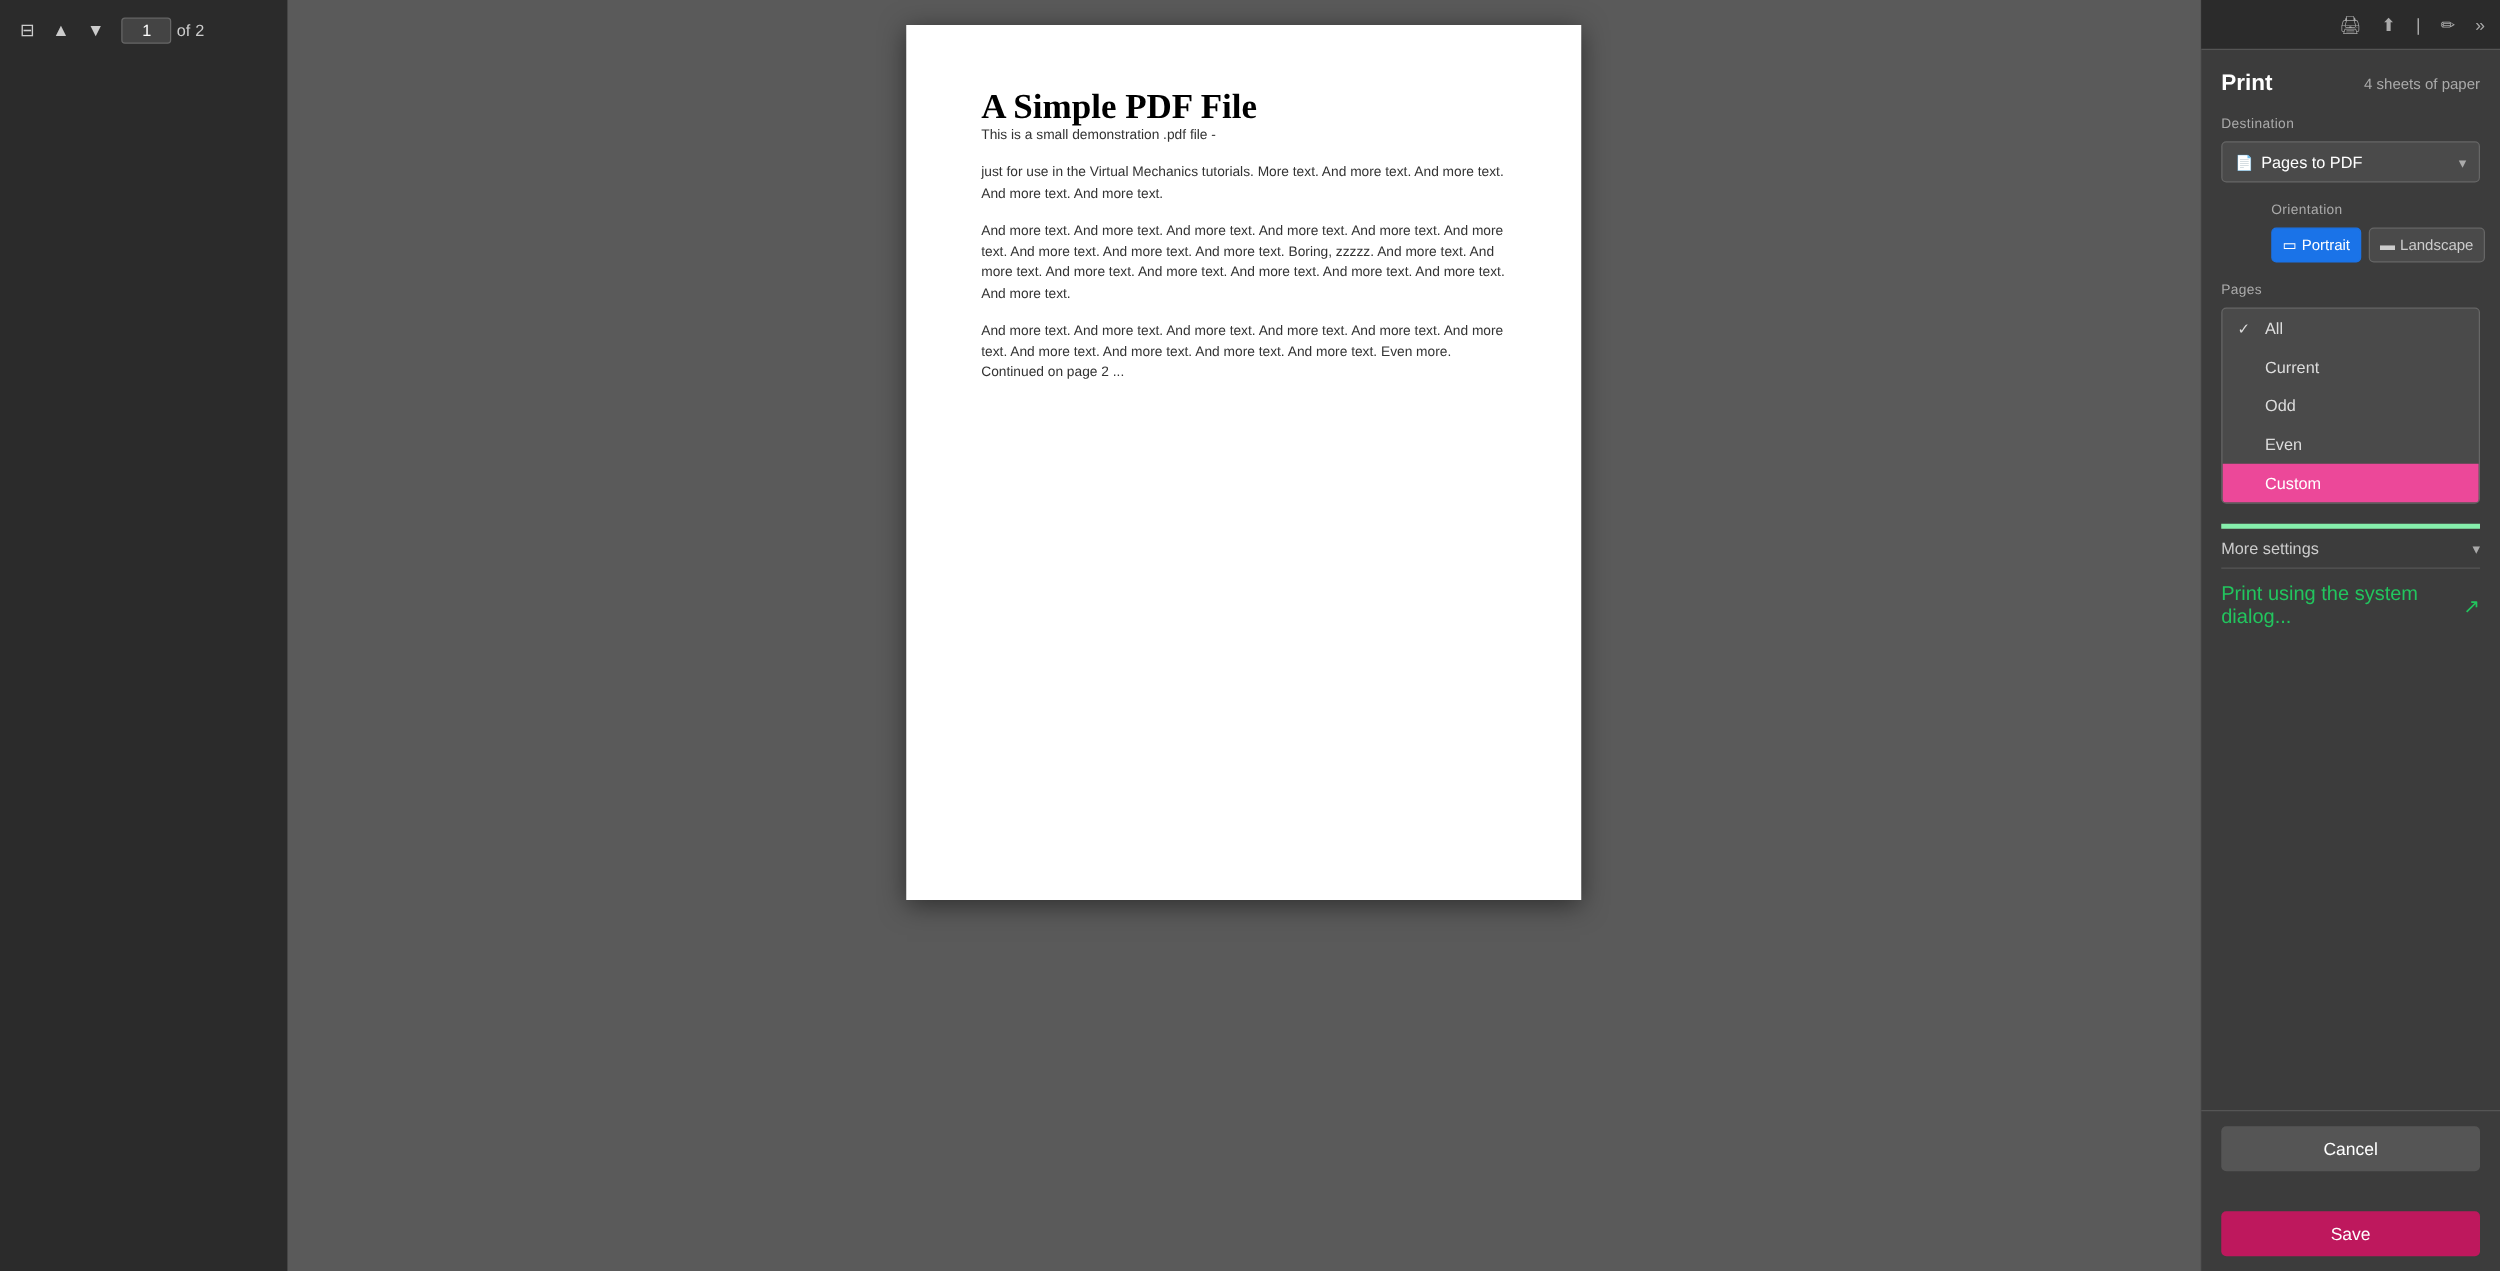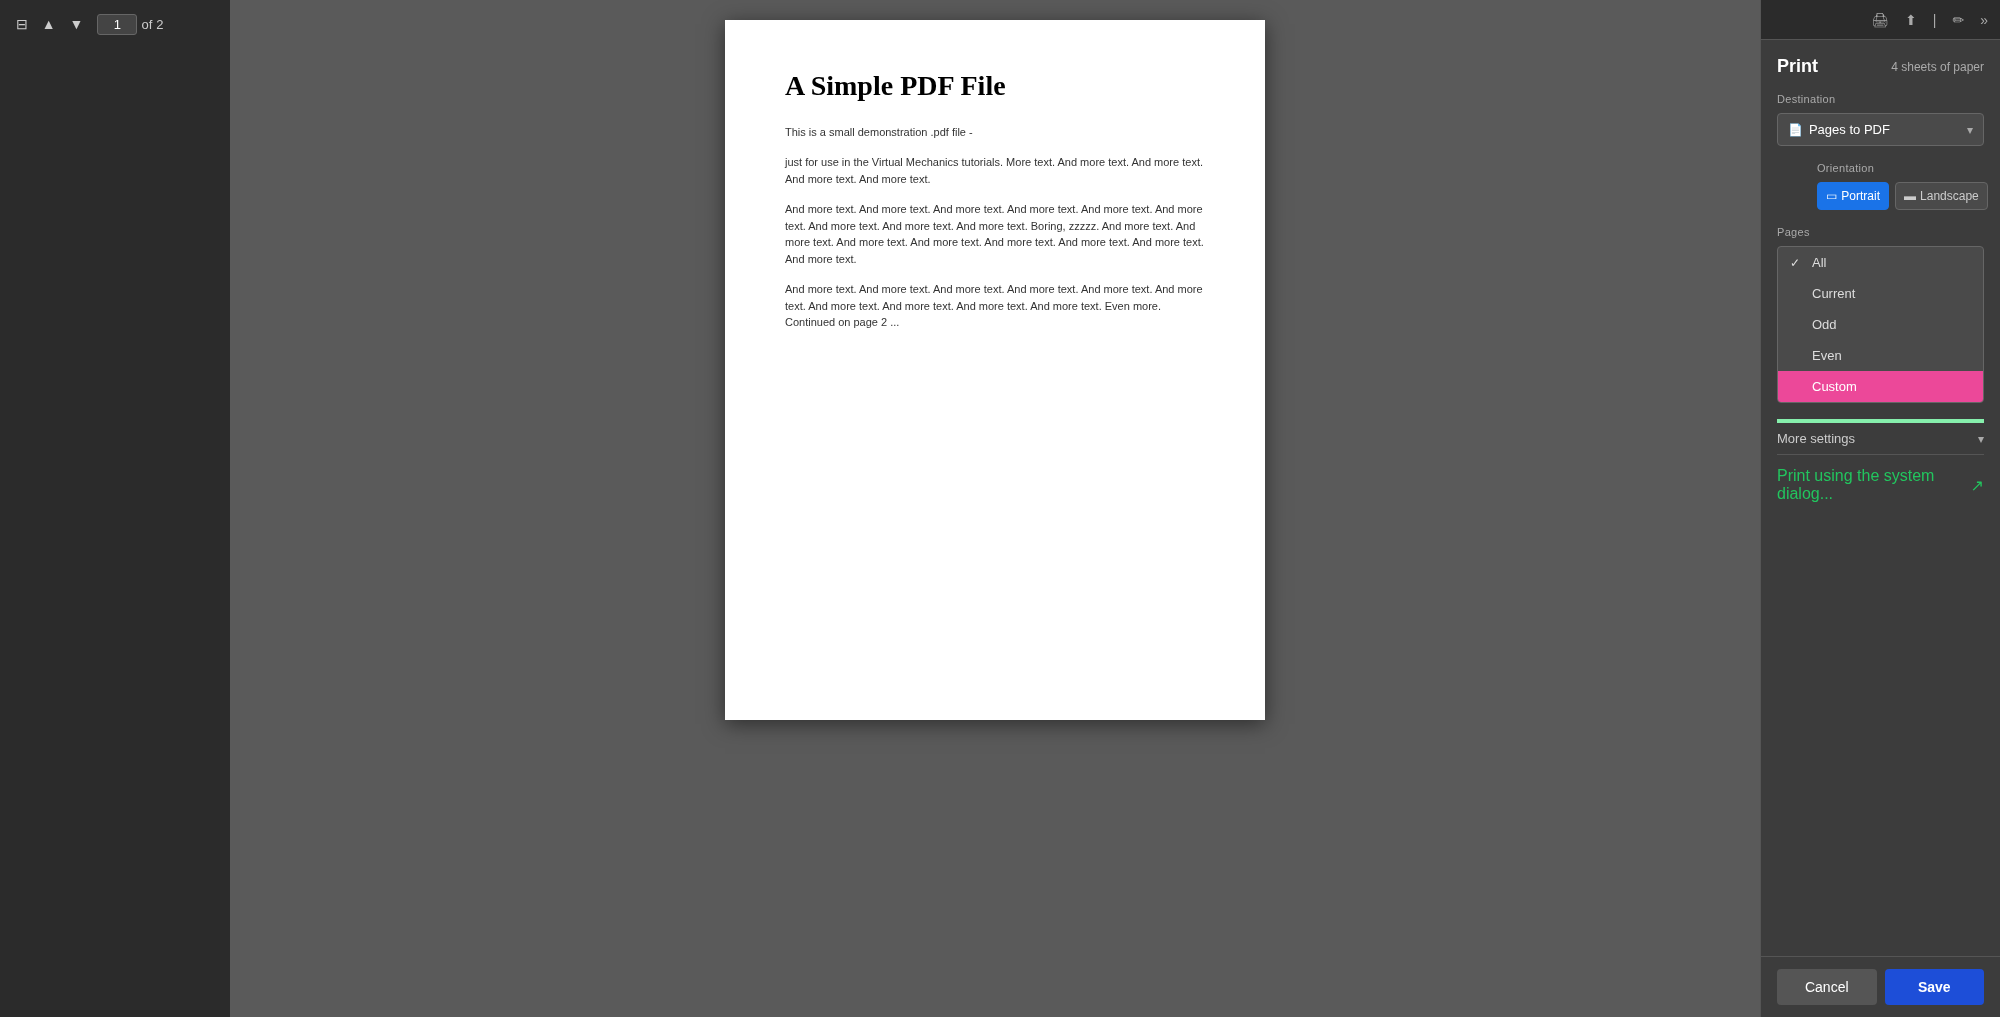--- a/index.html
+++ b/index.html
@@ -77,21 +77,20 @@
       background: #fff;
       width: 540px;
       min-height: 700px;
       padding: 50px 60px;
       box-shadow: 0 4px 20px rgba(0,0,0,0.5);
     }
     .pdf-title {
       font-size: 28px;
       font-weight: bold;
       color: #000;
-      margin-bottom: 24px;
       font-family: Georgia, serif;
     }
     .pdf-subtitle {
       font-size: 11px;
       color: #333;
       margin-bottom: 16px;
     }
     .pdf-para {
       font-size: 11px;
       color: #333;
@@ -275,41 +274,43 @@
       gap: 4px;
       margin-top: 12px;
     }
 
     
     .panel-footer {
       padding: 12px 16px;
       display: flex;
       gap: 8px;
       border-top: 1px solid #555;
+      flex-direction: column;
     }
     .btn-cancel {
       flex: 1;
       padding: 10px;
       background: #555;
       border: none;
       border-radius: 4px;
       color: #fff;
       font-size: 14px;
       cursor: pointer;
     }
     .btn-save {
       flex: 1;
       padding: 10px;
-      background: #1d4ed8;
+      background: #be185d;
       border: none;
       border-radius: 4px;
       color: #fff;
       font-size: 14px;
-      font-weight: 700;
-      cursor: pointer;
+      font-weight: 400;
+      cursor: pointer;
+      margin-top: 24px;
     }
 
     .chevron-icon { font-size: 12px; color: #aaa; }
   </style>
 </head>
 <body>
 
 <div class="left-toolbar">
   <div class="toolbar-top">
     <button class="toolbar-btn">

